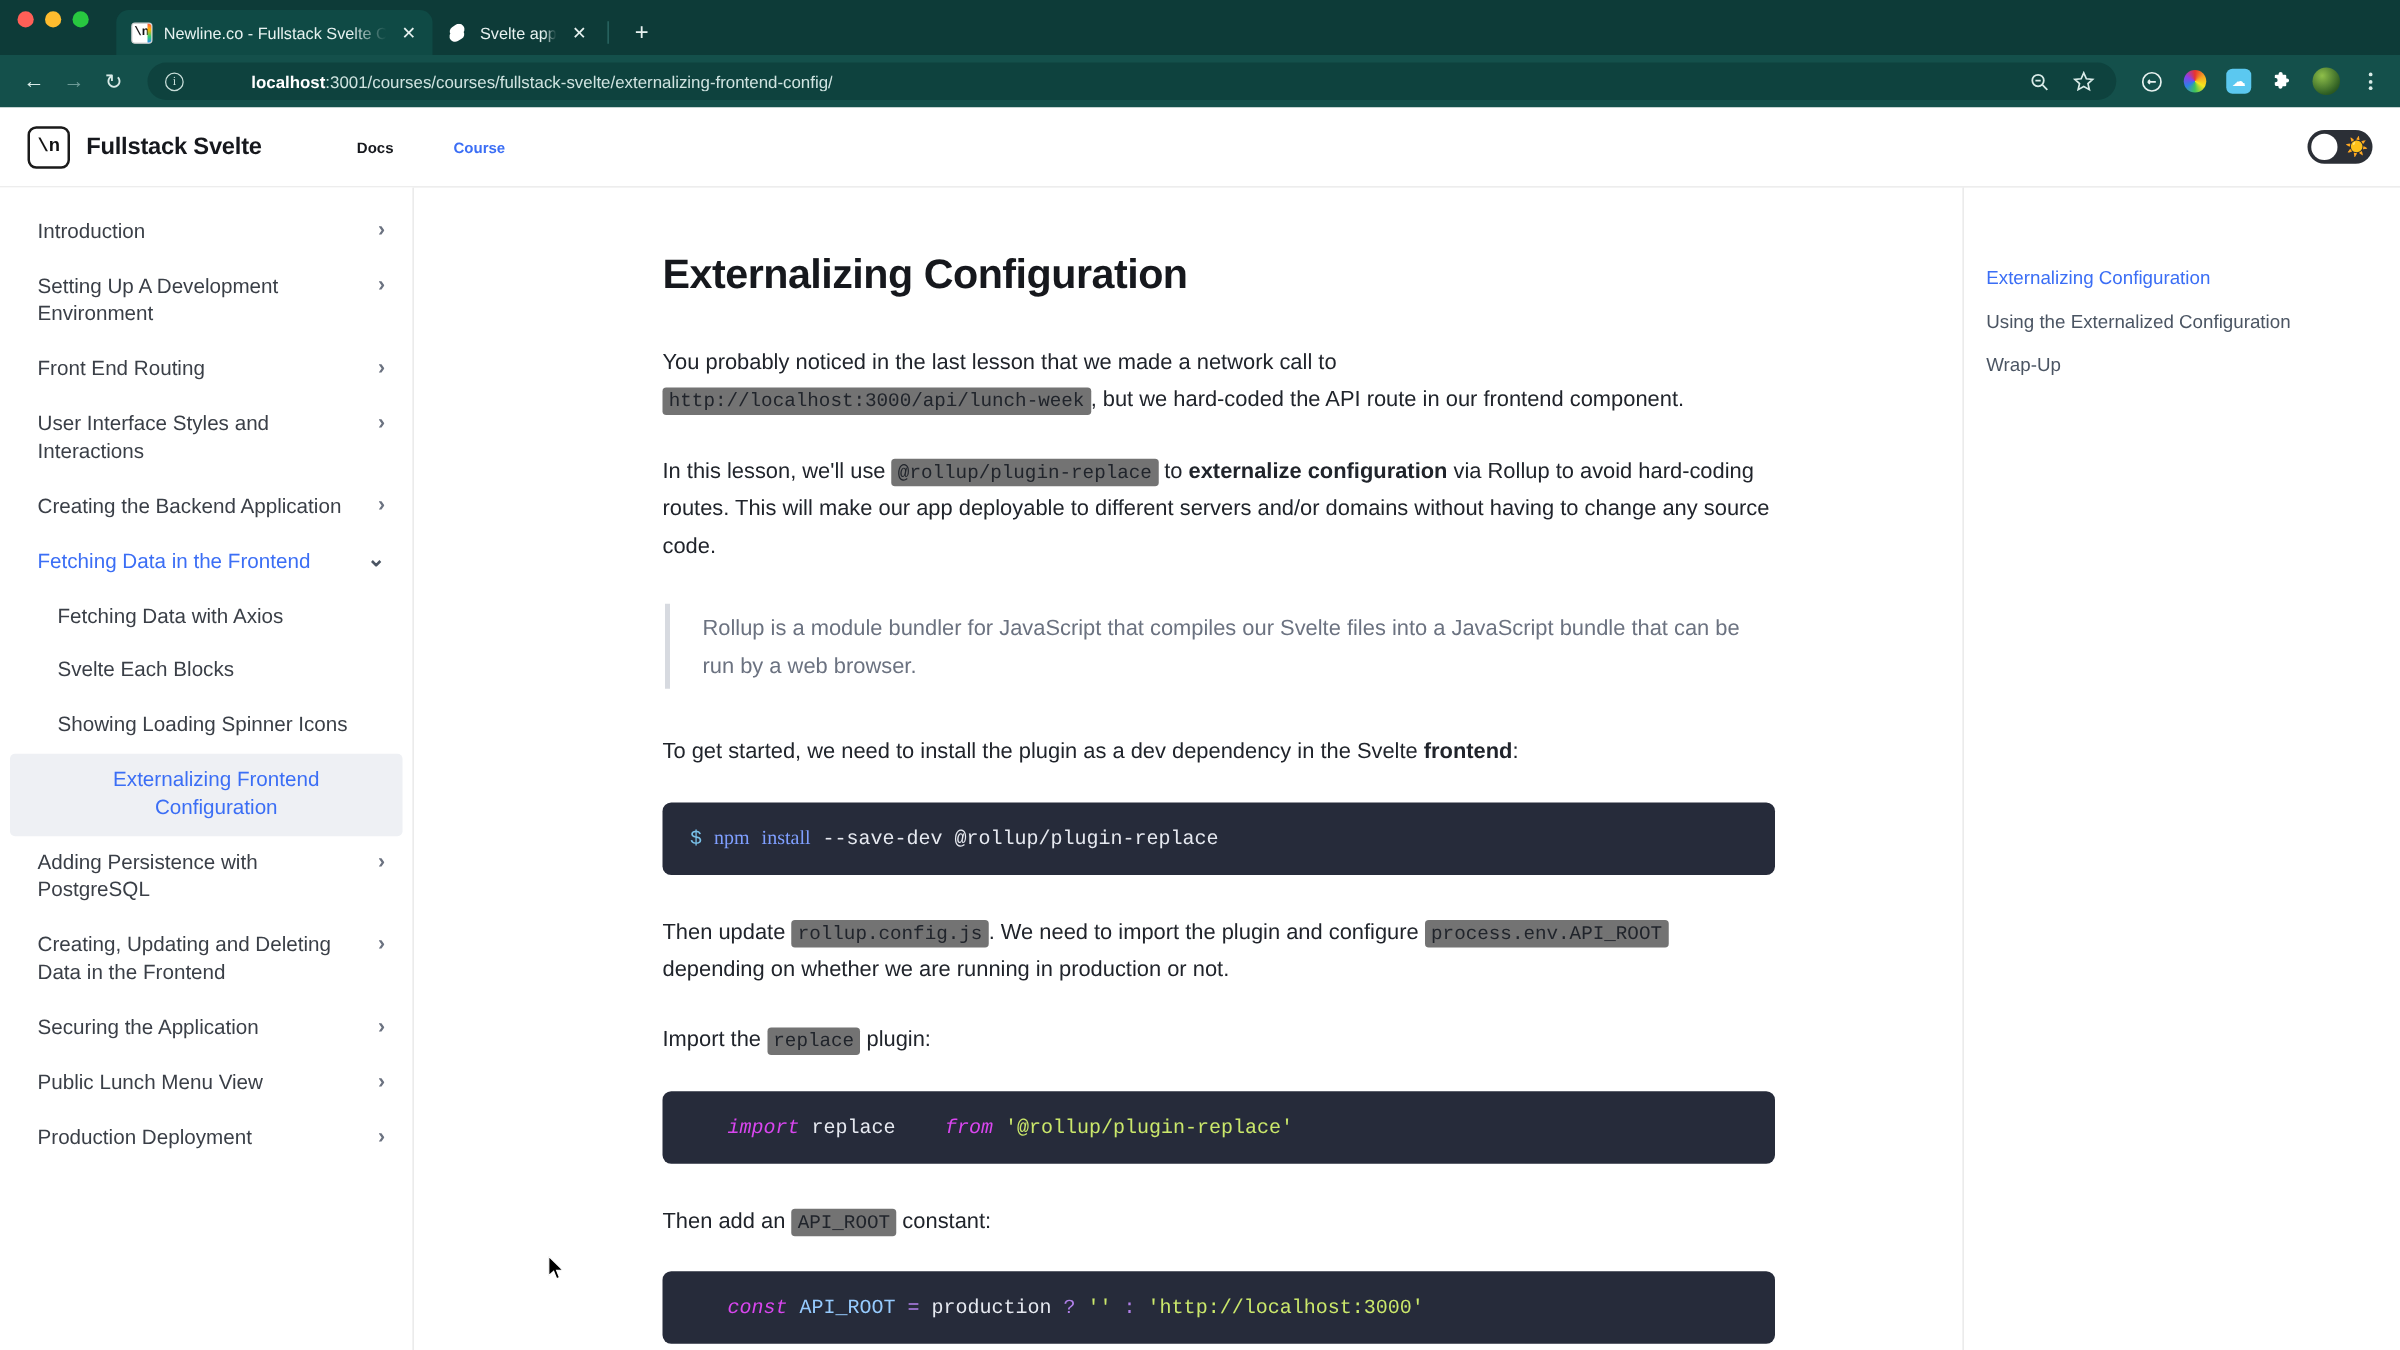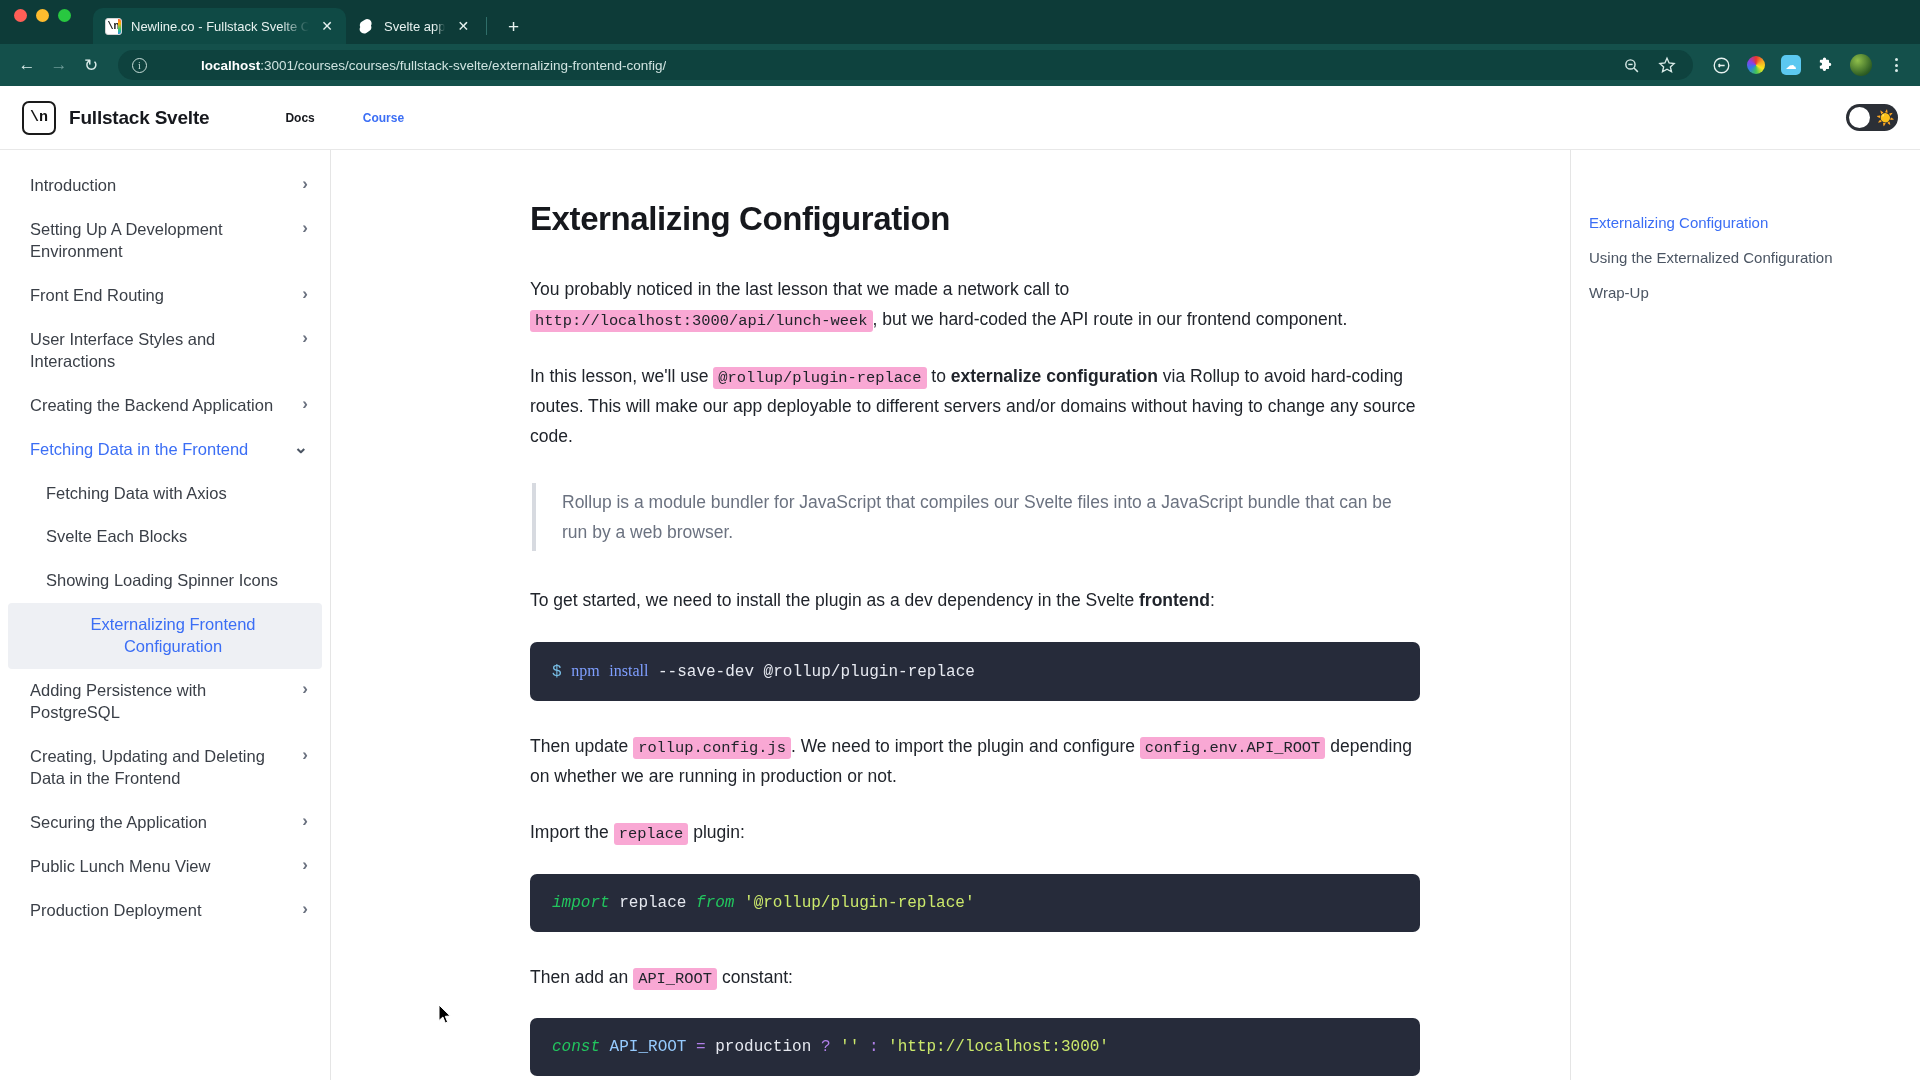--- a/index.html
+++ b/index.html
@@ -244,21 +244,21 @@
     margin-bottom: 36px;
   }
   .para {
     font-size: 17.5px; line-height: 1.72; color: #20242b;
     margin-bottom: 26px;
   }
   .para strong { font-weight: 700; }
   code.inline {
     font-family: "Liberation Mono", monospace;
     font-size: 15.4px;
-    background: #f9a8d4;
+    background: #737373;
     color: #20242b;
     padding: 2px 5px;
     border-radius: 3px;
     white-space: nowrap;
   }
   blockquote.note {
     border-left: 4px solid #d7dae0;
     padding: 4px 0 4px 26px;
     margin: 32px 0 34px 2px;
     color: #6b7280;
@@ -271,21 +271,21 @@
     padding: 20px 22px;
     margin: 22px 0 30px 0;
     font-family: "Liberation Mono", monospace;
     font-size: 16px;
     color: #e6e9f0;
     overflow: hidden;
     width: 890px;
   }
   .c-prompt { color: #79c0e8; }
   .c-fn     { color: #7f9fff; font-family: Liberation Serif, serif; }
-  .c-kw     { color: #22c55e; font-style: italic; }
+  .c-kw     { color: #d946ef; font-style: italic; margin-left: 30px; }
   .c-str    { color: #cbe86b; }
   .c-var    { color: #96cbfe; }
   .c-op     { color: #b07fe8; }
   .c-plain  { color: #e6e9f0; }
 
   
   .toc {
     width: 350px; flex: 0 0 350px;
     padding: 55px 24px 0 0;
     border-left: 1px solid #e5e5e5;
@@ -468,21 +468,21 @@
           <p class="para"><span>You probably noticed in the last lesson that we made a network call to </span><code class="inline">http://localhost:3000/api/lunch-week</code><span>, but we hard-coded the API route in our frontend component.</span></p>
 
           <p class="para"><span>In this lesson, we'll use </span><code class="inline">@rollup/plugin-replace</code><span> to </span><strong>externalize configuration</strong><span> via Rollup to avoid hard-coding routes. This will make our app deployable to different servers and/or domains without having to change any source code.</span></p>
 
           <blockquote class="note">Rollup is a module bundler for JavaScript that compiles our Svelte files into a JavaScript bundle that can be run by a web browser.</blockquote>
 
           <p class="para"><span>To get started, we need to install the plugin as a dev dependency in the Svelte </span><strong>frontend</strong><span>:</span></p>
 
           <pre class="code"><span class="c-prompt">$</span> <span class="c-fn">npm</span> <span class="c-fn">install</span><span class="c-plain"> --save-dev @rollup/plugin-replace</span></pre>
 
-          <p class="para"><span>Then update </span><code class="inline">rollup.config.js</code><span>. We need to import the plugin and configure </span><code class="inline">config.env.API_ROOT</code><span> depending on whether we are running in production or not.</span></p>
+          <p class="para"><span>Then update </span><code class="inline">rollup.config.js</code><span>. We need to import the plugin and configure </span><code class="inline">process.env.API_ROOT</code><span> depending on whether we are running in production or not.</span></p>
 
           <p class="para"><span>Import the </span><code class="inline">replace</code><span> plugin:</span></p>
 
           <pre class="code"><span class="c-kw">import</span><span class="c-plain"> replace </span><span class="c-kw">from</span><span class="c-str"> '@rollup/plugin-replace'</span></pre>
 
           <p class="para"><span>Then add an </span><code class="inline">API_ROOT</code><span> constant:</span></p>
 
           <pre class="code"><span class="c-kw">const</span><span class="c-var"> API_ROOT</span><span class="c-op"> = </span><span class="c-plain">production </span><span class="c-op">? </span><span class="c-str">'' </span><span class="c-op">: </span><span class="c-str">'http://localhost:3000'</span></pre>
 
         </div>

